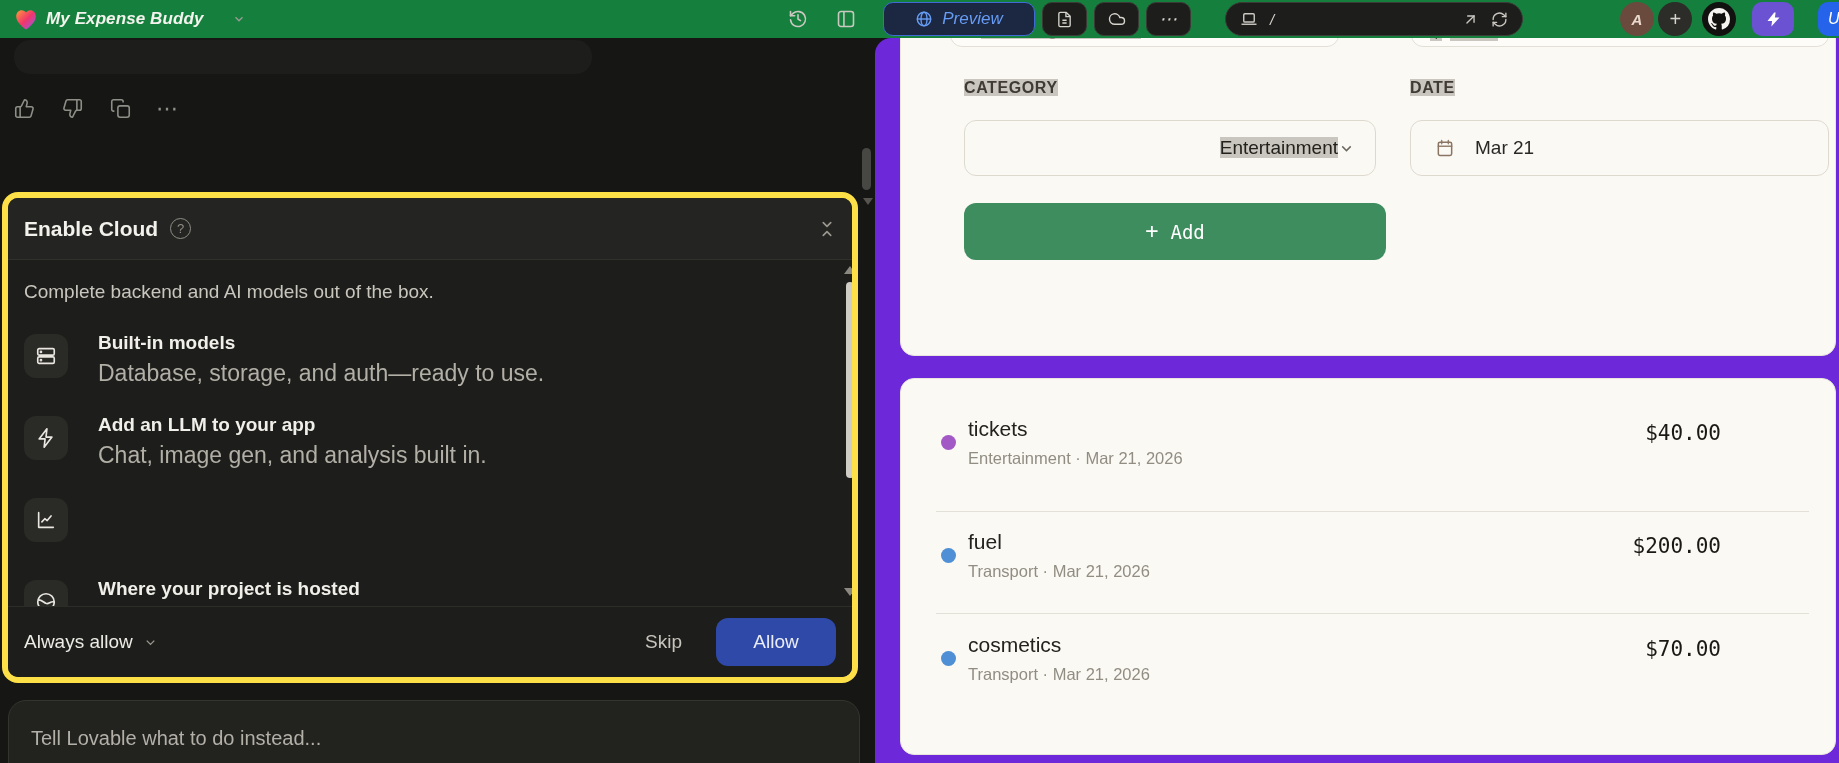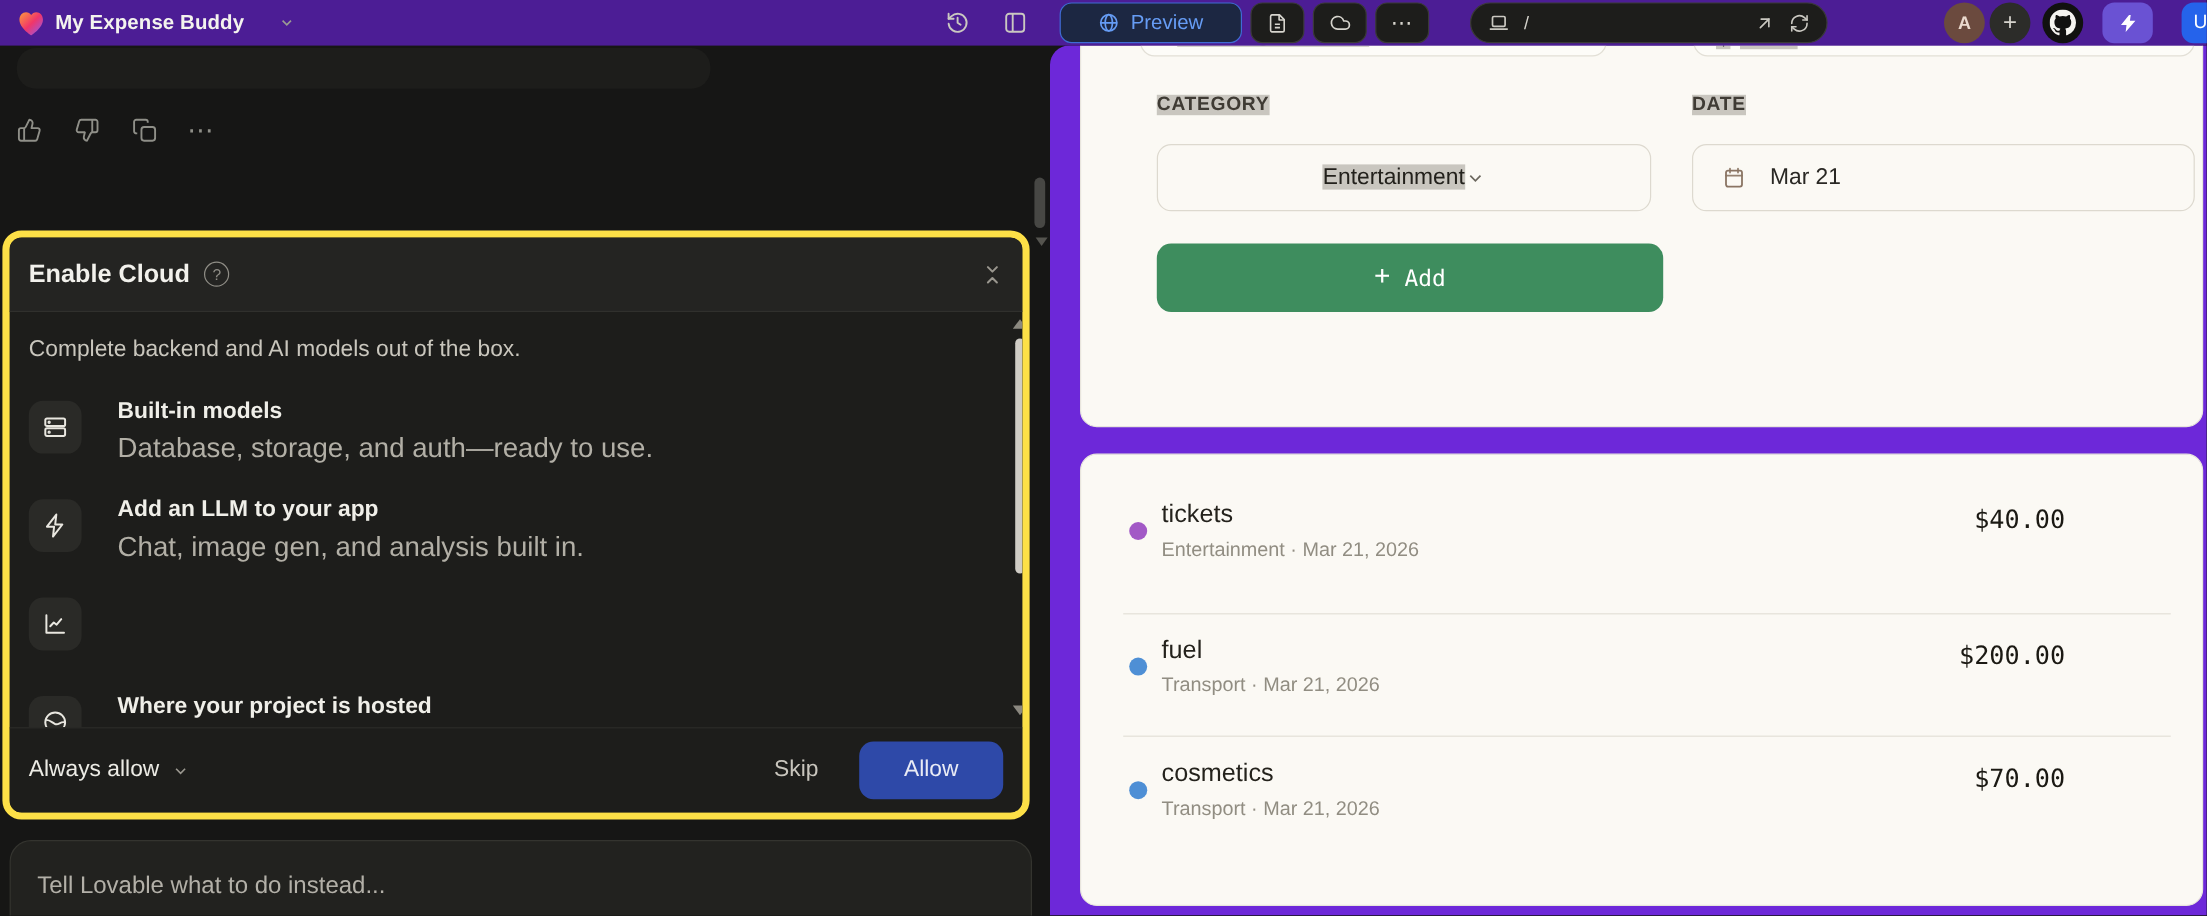--- a/index.html
+++ b/index.html
@@ -2,21 +2,21 @@
 <html><head>
 <meta charset="utf-8">
 <style>
   * { margin:0; padding:0; box-sizing:border-box; }
   html,body { width:1839px; height:763px; overflow:hidden; }
   body { font-family:"Liberation Sans", sans-serif; background:#161615; position:relative; }
   .abs { position:absolute; }
   svg { display:block; }
 
   
-  #topbar { left:0; top:0; width:1839px; height:38px; background:#4c1d95; z-index:50; }
+  #topbar { left:0; top:0; width:1839px; height:38px; background:#15803d; z-index:50;font-style:italic; }
   .proj-title { left:46px; top:9px; font-size:17px; font-weight:700; color:#f4f3ee; letter-spacing:.1px; }
   .title-chev { left:232px; top:12px; color:#9a9a93; }
   .tb-icon { color:#cac8c1; }
   .tb-btn { height:34px; top:2px; border:1px solid #3a3a37; border-radius:10px; background:#1d1d1b;
             display:flex; align-items:center; justify-content:center; color:#d6d4cd; }
   #preview-btn { left:883px; width:152px; background:#1c2742; border:1.5px solid #3f6cd4; gap:9px; }
   #preview-btn span { color:#669cf4; font-size:17px; font-weight:500; }
   #url-bar { left:1225px; width:298px; border-radius:17px; display:flex; align-items:center; padding:0 14px; gap:12px; }
   #url-bar .slash { font-size:15px; color:#d6d4cd; }
   .circle-btn { top:2px; width:34px; height:34px; border-radius:50%; display:flex; align-items:center; justify-content:center; }
@@ -82,21 +82,21 @@
   #amount-field { left:510px; top:-32px; width:418px; }
   .sel-hl { background:#c9c6bf; }
   #desc-ph { position:absolute; left:30px; bottom:6px; font-size:19px; color:#8f8b81; }
   #amount-val { position:absolute; left:18px; bottom:5px; font-family:"DejaVu Sans Mono", monospace;
                 font-size:20px; color:#23211c; display:flex; gap:8px; }
   .form-label { position:absolute; top:66px; font-size:16px; font-weight:600; letter-spacing:.6px; color:#3f3b34; }
   #cat-label { left:63px; }
   #date-label { left:509px; }
   .input-row { position:absolute; top:107px; height:56px; border:1px solid #ddd9cf; border-radius:12px;
                background:#fbf9f4; display:flex; align-items:center; }
-  #cat-select { left:63px; width:412px; padding:0 20px; justify-content:center; }
+  #cat-select { left:63px; width:412px; padding:0 20px; justify-content:flex-end; }
   #cat-select .val { font-size:19px; color:#23211c; }
   #cat-select svg { color:#6b675e; }
   #date-box { left:509px; width:419px; padding:0 24px; gap:20px; }
   #date-box .val { font-size:19px; color:#2a2824; }
   #date-box svg { color:#8a7463; }
   #add-btn { position:absolute; left:63px; top:190px; width:422px; height:57px; border:none; border-radius:12px;
              background:#3e8d5e; color:#fff; display:flex; align-items:center; justify-content:center; gap:12px;
              font-family:"DejaVu Sans Mono", monospace; font-size:19px; }
   #add-btn .plus { font-size:22px; font-weight:400; margin-top:-2px; }
 

